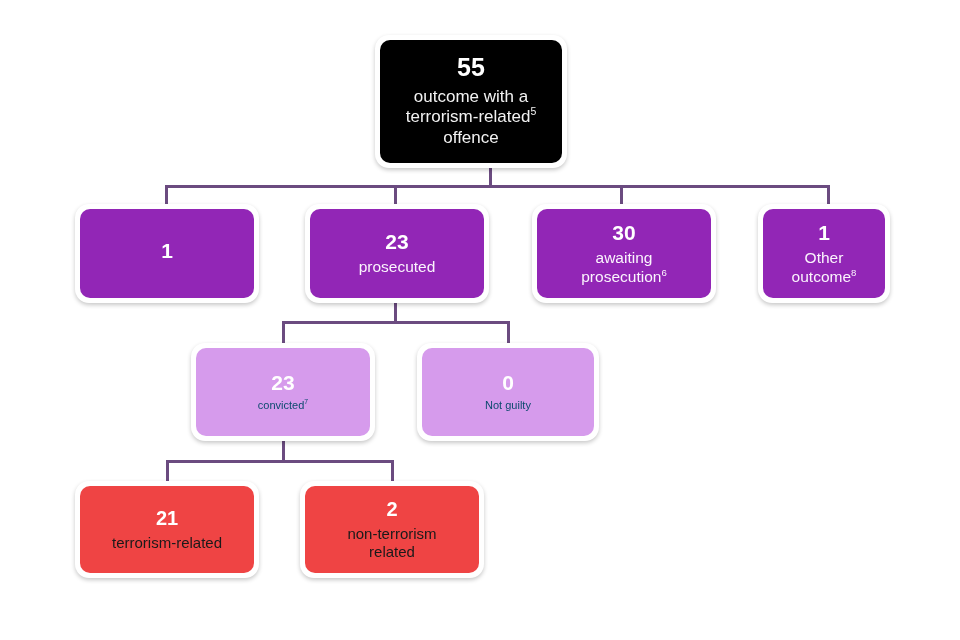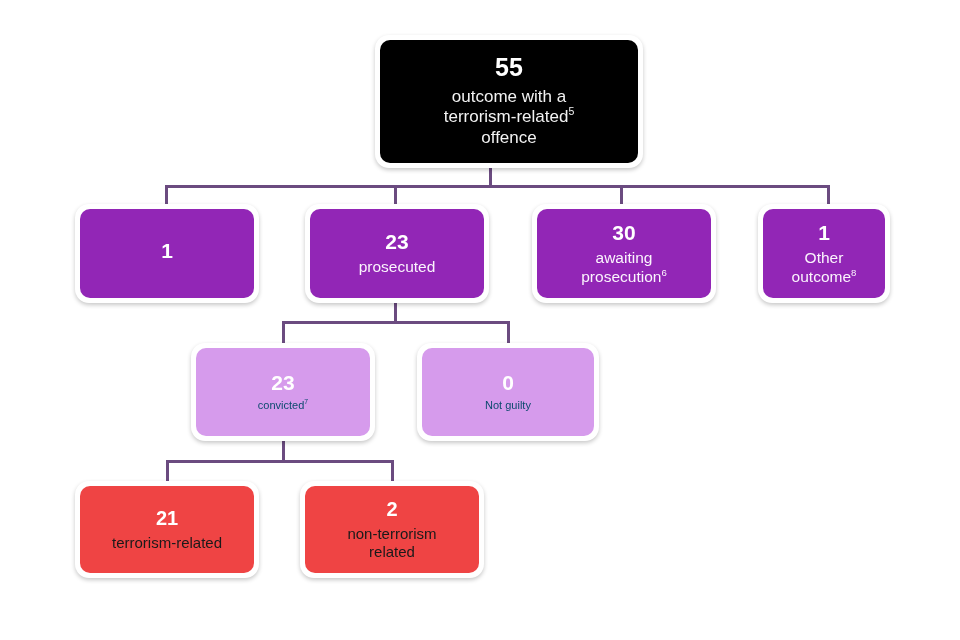--- a/index.html
+++ b/index.html
@@ -103,21 +103,21 @@
   <div class="connector v" style="left:394px; top:302px; width:3px; height:21px;"></div>
   <div class="connector h" style="left:282px; top:321px; width:228px; height:3px;"></div>
   <div class="connector v" style="left:282px; top:321px; width:3px; height:23px;"></div>
   <div class="connector v" style="left:507px; top:321px; width:3px; height:23px;"></div>
 
   <div class="connector v" style="left:282px; top:440px; width:3px; height:22px;"></div>
   <div class="connector h" style="left:166px; top:460px; width:228px; height:3px;"></div>
   <div class="connector v" style="left:166px; top:460px; width:3px; height:22px;"></div>
   <div class="connector v" style="left:391px; top:460px; width:3px; height:22px;"></div>
 
-  <div class="node lvl-root" style="left:375px; top:35px; width:268px; height:133px;">
+  <div class="node lvl-root" style="left:375px; top:35px; width:192px; height:133px;">
     <div class="node-inner">
       <div class="node-value">55</div>
       <div class="node-label">
         <span>outcome with a</span><br>
         <span>terrorism-related</span><sup>5</sup><br>
         <span>offence</span>
       </div>
     </div>
   </div>
 

